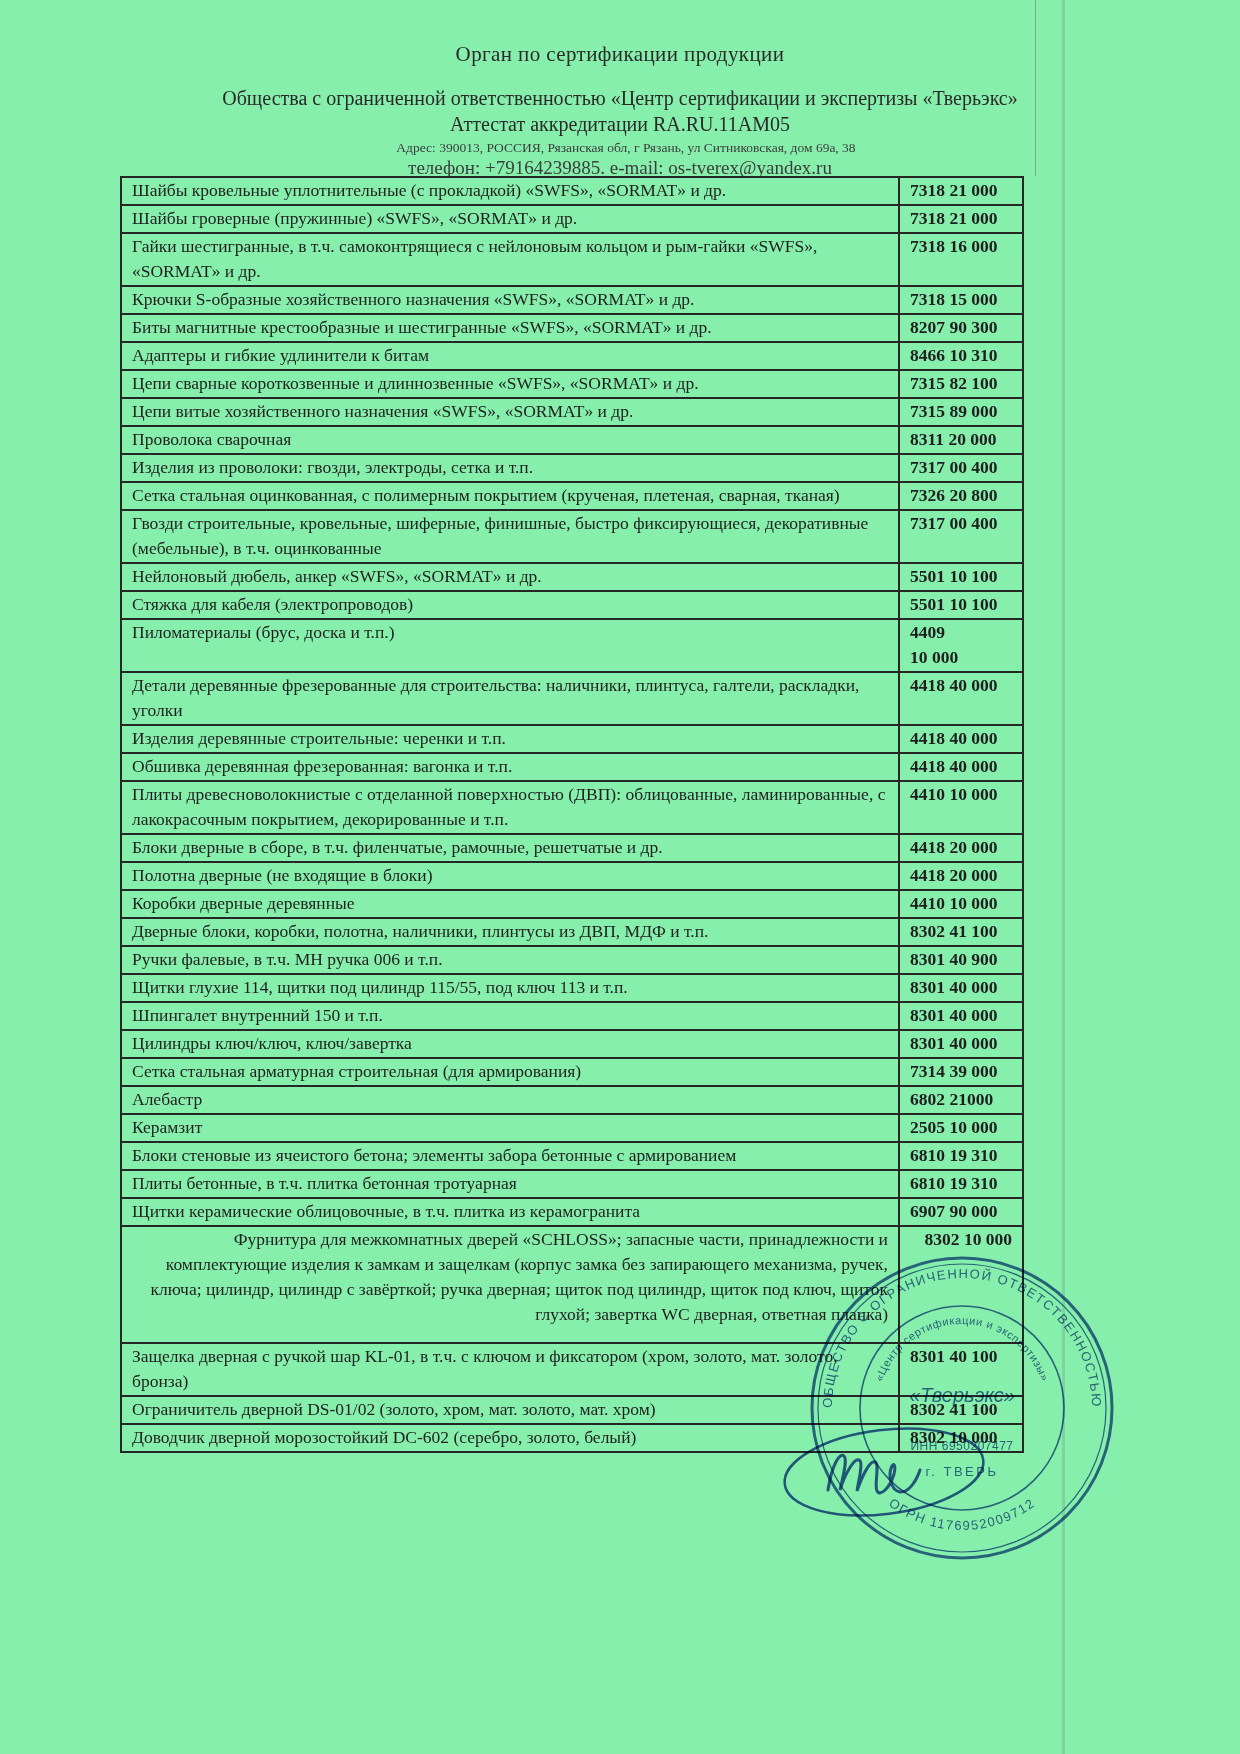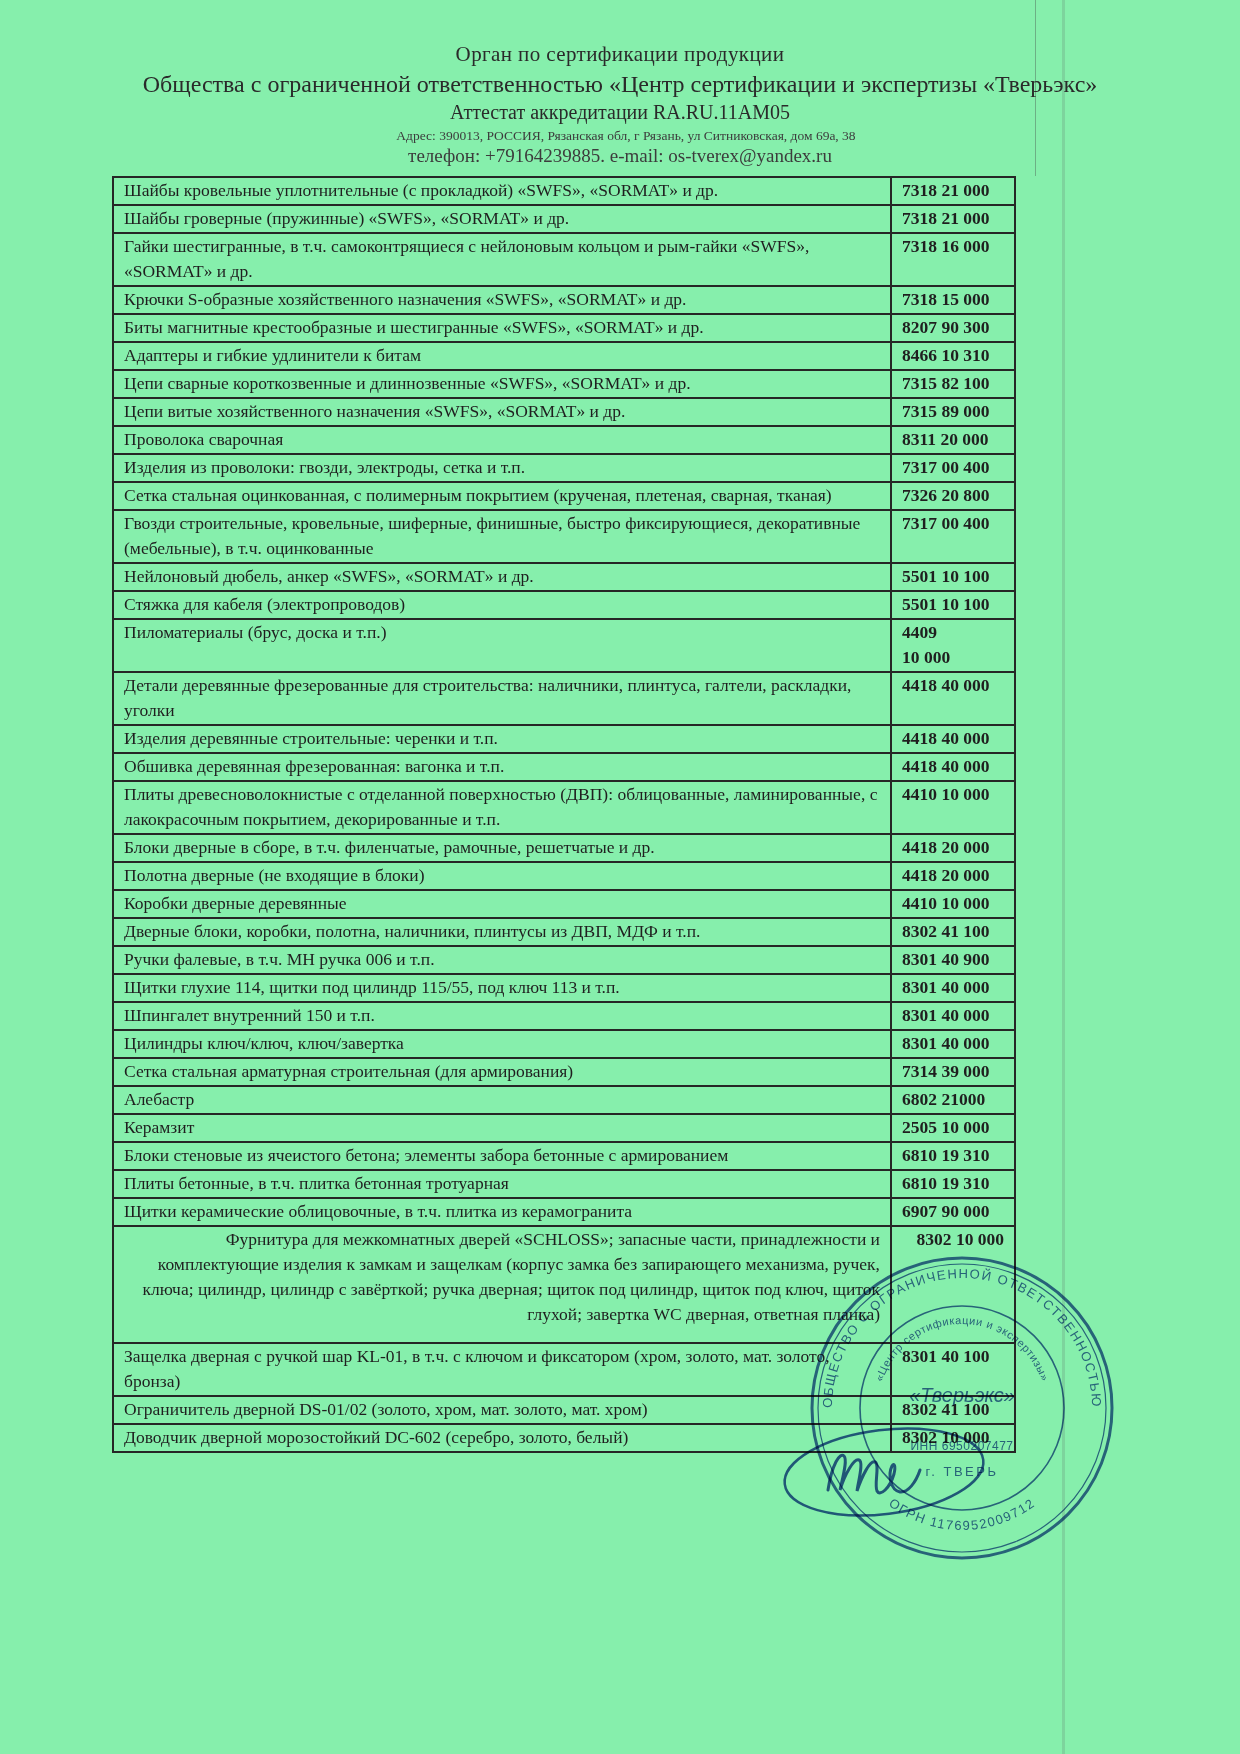--- a/index.html
+++ b/index.html
@@ -18,27 +18,27 @@
     position:absolute; left:1062px; top:0; width:3px; height:1754px;
     background: rgba(90,90,90,0.18);
   }
   .scan-edge-top {
     position:absolute; left:1035px; top:0; width:1px; height:176px;
     background: rgba(60,60,60,0.35);
   }
 
   .doc-header { position:absolute; left:0; top:42px; width:100%; text-align:center; color:#2a2a2a; }
   .h1 { font-size:21px; letter-spacing:0.4px; }
-  .h2 { font-size:24px; margin-top:4px; }
+  .h2 { font-size:20px; margin-top:20px; }
   .h3 { font-size:20px; margin-top:3px; }
   .h4 { font-size:13.5px; margin-top:4px; color:#3c3c3c;padding-left:12px; }
   .h5 { font-size:19px; margin-top:1px; color:#3c3c3c; }
 
   table.products {
-    position:absolute; left:112px; top:176px; width:904px;
+    position:absolute; left:120px; top:176px; width:904px;
     border-collapse: collapse; table-layout: fixed;
   }
   .c-name { width:778px; }
   .products td {
     border: 2px solid #262626;
     padding: 0 10px 1px 10px;
     font-size: 17.5px;
     line-height: 25px;
     vertical-align: top;
     color:#1f1f1f;

